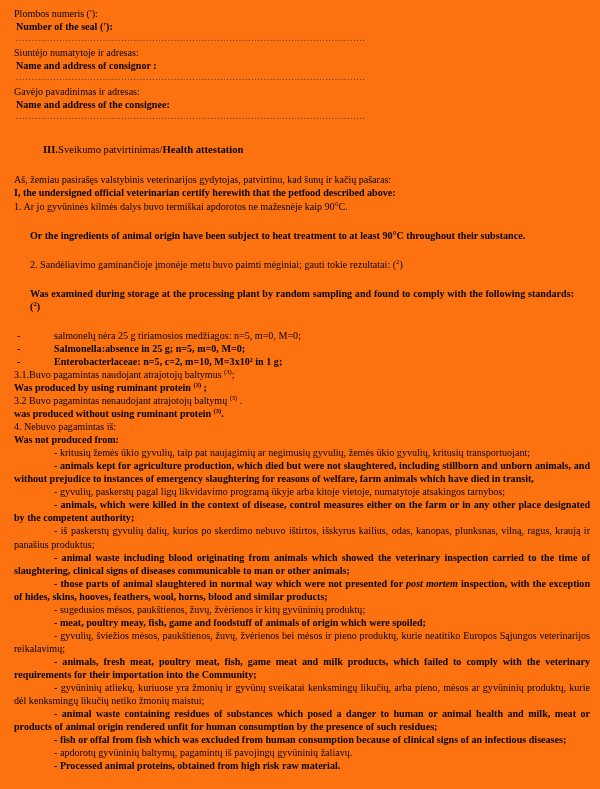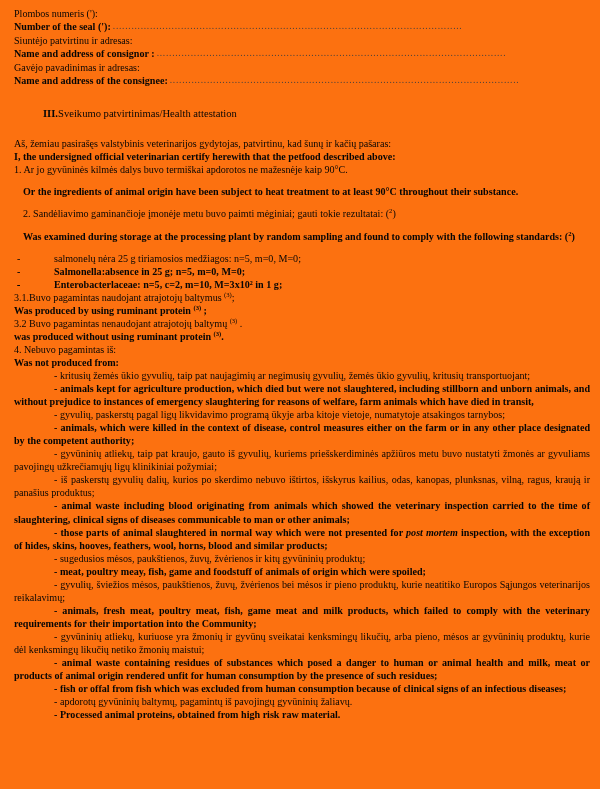--- a/index.html
+++ b/index.html
@@ -28,31 +28,32 @@
     line-height: 13.05px;
     margin: 0;
     white-space: nowrap;
     letter-spacing: -0.02px;
   }
   .ln.b { font-weight: bold; }
 
   .para {
     font-size: 10.1px;
     line-height: 13.05px;
-    margin: 9px;
+    margin: 16px;
     text-align: justify;
     text-justify: inter-word;
   }
   .para.b { font-weight: bold; }
   .dot-row {
     display: flex;
     align-items: baseline;
     font-size: 10.1px;
     line-height: 13.05px;
     font-weight: bold;
+    flex-direction: column;
   }
   .dot-row .dotfill {
     flex: 1 1 auto;
     overflow: hidden;
     white-space: nowrap;
     font-weight: normal;
     letter-spacing: 0.75px;
     font-size: 9.4px;
     color: #444;
     margin-left: 2px;
@@ -62,21 +63,21 @@
 
   
   .sec-head {
     font-size: 10.6px;
     line-height: 13px;
     margin: 0;
     white-space: nowrap;
   }
   .sec-head .num { font-weight: bold; display:inline-block; width: 44px; text-align: right; }
   .sec-head .lt  { font-weight: normal; }
-  .sec-head .en  { font-weight: normal; margin-top: 6px; }
+  .sec-head .en  { font-weight: bold; margin-top: 6px; }
 
   
   .bullet {
     position: relative;
     font-size: 10.1px;
     line-height: 13.05px;
     margin: 0;
     padding-left: 40px;
     text-align: justify;
     text-justify: inter-word;
@@ -117,21 +118,21 @@
 <div class="page">
 
   <div>
 
     <div class="ln">Plombos numeris ('):</div>
     <div class="dot-row">
       <span>Number of the seal ('):</span>
       <span class="dotfill">.................................................................................................................</span>
     </div>
 
-    <div class="ln">Siuntėjo patvirtinu ir adresas:</div>
+    <div class="ln">Siuntėjo numatytoje ir adresas:</div>
     <div class="dot-row">
       <span>Name and address of consignor : </span>
       <span class="dotfill">.................................................................................................................</span>
     </div>
 
     <div class="ln">Gavėjo pavadinimas ir adresas:</div>
     <div class="dot-row">
       <span>Name and address of the consignee:</span>
       <span class="dotfill">.................................................................................................................</span>
     </div>
@@ -203,24 +204,20 @@
   <div class="bullet hang">
     <span class="dash">-</span>
     <span class="body">gyvulių, paskerstų pagal ligų likvidavimo programą ūkyje arba kitoje vietoje, numatytoje atsakingos tarnybos;</span>
   </div>
   <div class="bullet hang b">
     <span class="dash">-</span>
     <span class="body">animals, which were killed in the context of disease, control measures either on the farm or in any other place designated by the competent authority;</span>
   </div>
   <div class="bullet hang">
     <span class="dash">-</span>
-    <span class="body">gyvūninių atliekų, taip pat kraujo, gauto iš gyvulių, kuriems priešskerdiminės apžiūros metu buvo nustatyti žmonės ar gyvuliams pavojingų užkrečiamųjų ligų klinikiniai požymiai;</span>
-  </div>
-  <div class="bullet hang">
-    <span class="dash">-</span>
     <span class="body">iš paskerstų gyvulių dalių, kurios po skerdimo nebuvo ištirtos, išskyrus kailius, odas, kanopas, plunksnas, vilną, ragus, kraują ir panašius produktus;</span>
   </div>
   <div class="bullet hang b">
     <span class="dash">-</span>
     <span class="body">animal waste including blood originating from animals which showed the veterinary inspection carried to the time of slaughtering, clinical signs of diseases communicable to man or other animals;</span>
   </div>
   <div class="bullet hang b">
     <span class="dash">-</span>
     <span class="body" id="item-post-mortem">those parts of animal slaughtered in normal way which were not presented for <span class="it">post mortem</span> inspection, with the exception of hides, skins, hooves, feathers, wool, horns, blood and similar products;</span>
   </div>

